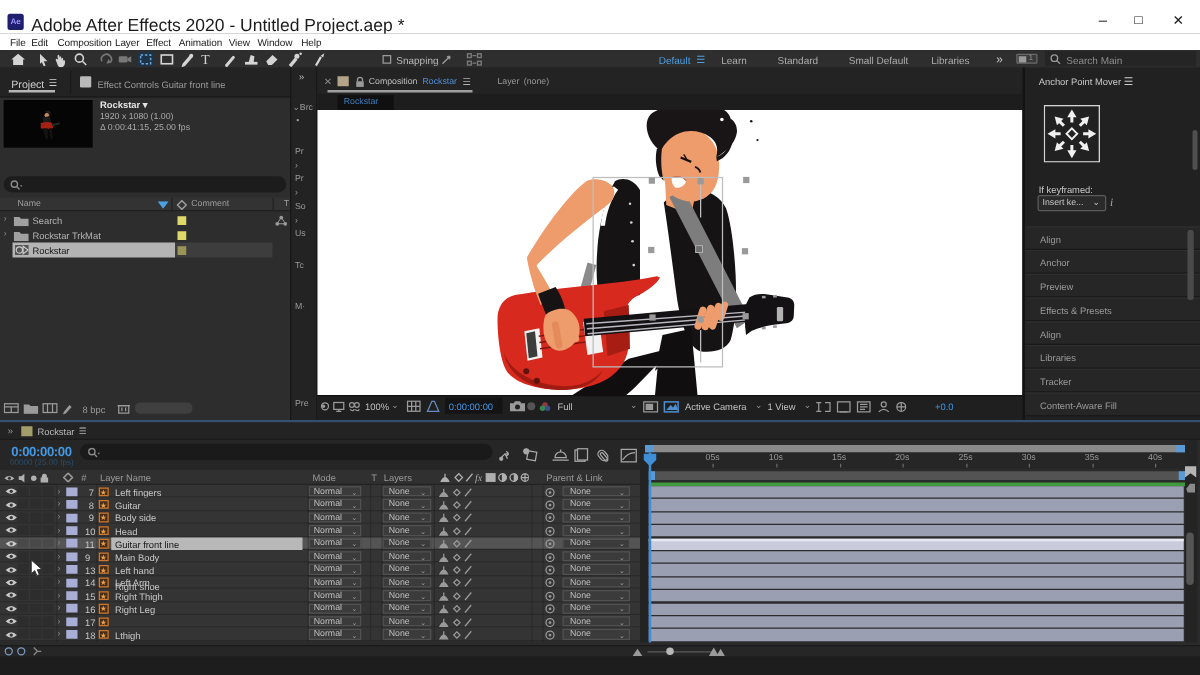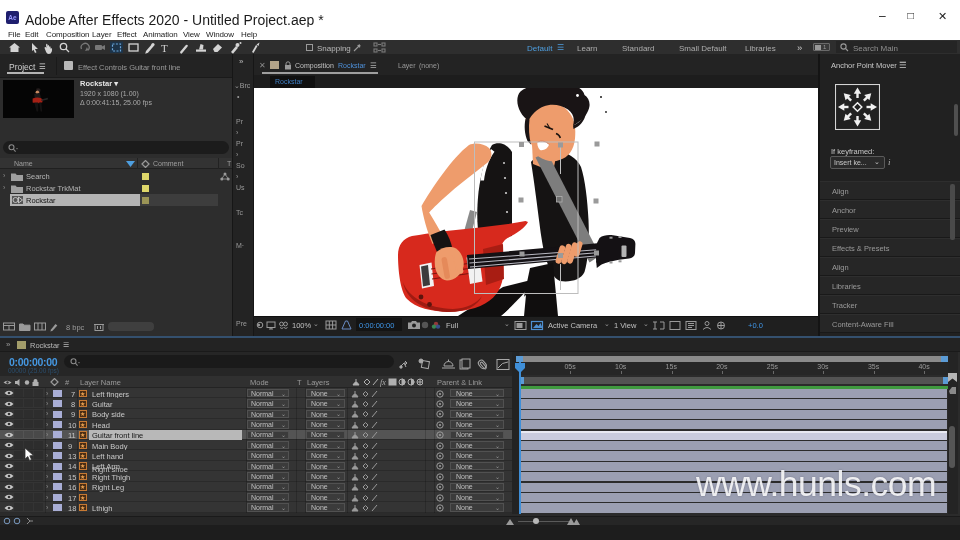--- a/index.html
+++ b/index.html
@@ -971,21 +971,20 @@
       <path d="M1 1 L11 1 L11 6 L6 11 L1 6 Z" fill="#3f8fd8"></path>
     </svg>
 <div class="abs" style="left:948px;top:352px;width:10px;height:162px;background:#242424;"></div>
 <svg class="abs" style="left:947px;top:372px" width="11" height="11" viewBox="0 0 11 11">
       <path d="M1 1 L10 1 L10 10 L5.5 6.5 L1 10 Z" fill="#b5b5b5"></path>
     </svg>
 <svg class="abs" style="left:948px;top:386px" width="9" height="9" viewBox="0 0 9 9">
       <path d="M1 5 l3-4 l4 0 l0 7 l-6 0 z" fill="#8a8a8a"></path>
     </svg>
 <div class="abs" style="left:949px;top:426px;width:6px;height:42px;background:#555;border-radius:3px;"></div>
-<div class="tx" style="left:696px;top:464px;font-size:35.5px;color:rgba(255,255,255,0.87);letter-spacing:-0.5px;text-shadow:0 0 2px rgba(90,90,110,0.6);">www.hunls.com</div>
 <div class="abs" style="left:0px;top:516px;width:960px;height:9px;background:#262626;border-top:1px solid #1a1a1a;"></div>
 <svg class="abs" style="left:3px;top:517px" width="40 " height="8" viewBox="0 0 40 8">
 <g fill="none" stroke="#7a9ac0" stroke-width="1">
         <circle cx="4" cy="4" r="2.8"></circle>
         <circle cx="14" cy="4" r="2.8"></circle>
         <path d="M24 1 l3 3 l-3 3 m3-3 l3 0" stroke="#8a8a8a"></path>
       </g>
     </svg>
 <svg class="abs" style="left:506px;top:517.5px" width="10" height="7" viewBox="0 0 10 7">
       <path d="M0 7 L4 1 L8 7 Z" fill="#9a9a9a"></path>

